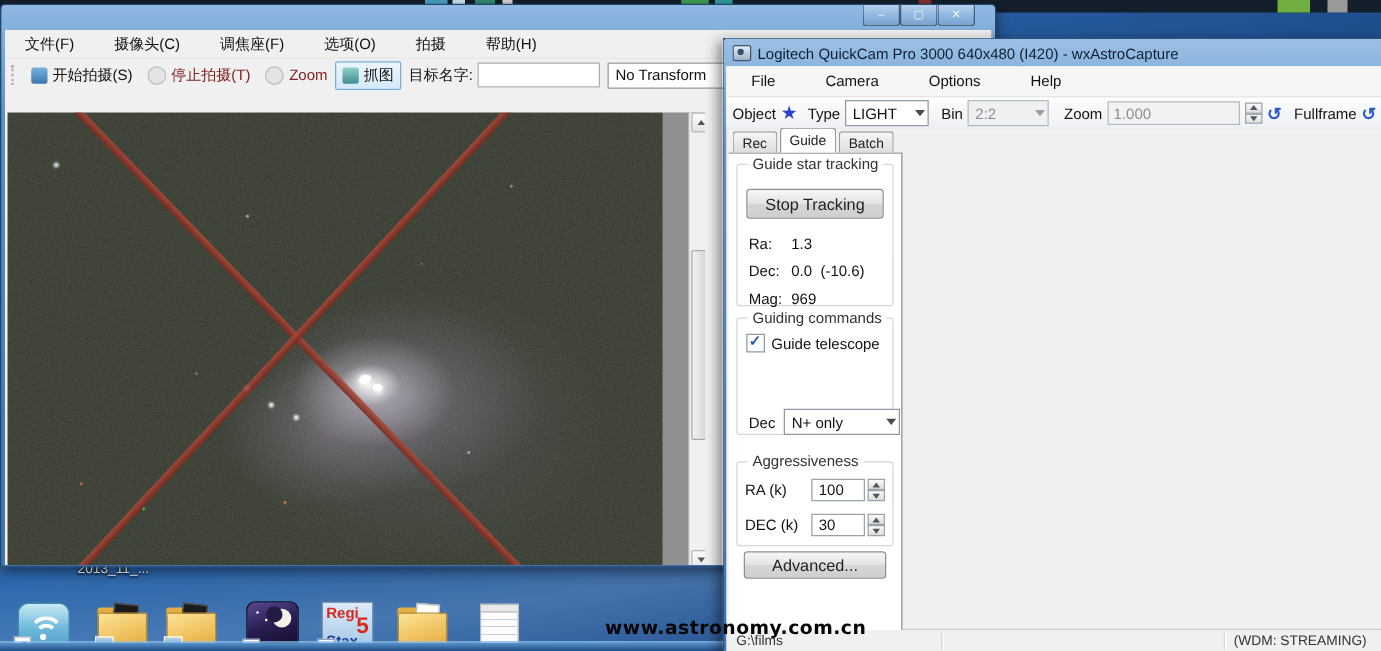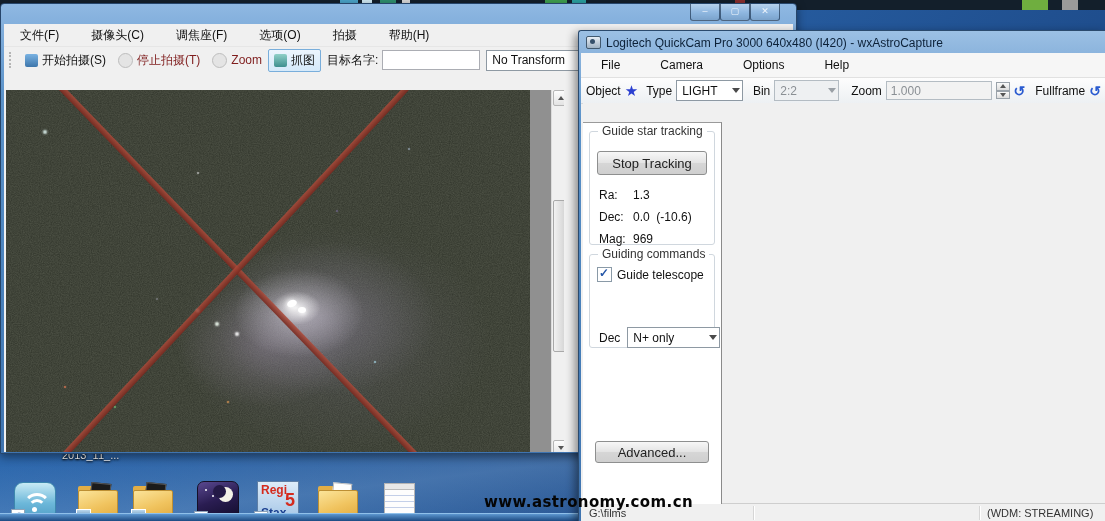--- a/index.html
+++ b/index.html
@@ -347,20 +347,25 @@
         <span class="spin" style="height:17px">
             <span class="up"></span>
             <span class="dn"></span>
           </span>
         <span class="undo">↺</span>
         <span style="margin-left:6px">Fullframe</span>
         <span class="undo">↺</span>
       </div>
 
       <div class="wx-main">
+        <div class="wx-tabs">
+          <div class="tab">Rec</div>
+          <div class="tab active">Guide</div>
+          <div class="tab">Batch</div>
+        </div>
 
         <div class="wx-panel">
 
           <div class="groupbox" style="left:6px;top:8px;width:124px;height:112px">
             <span class="grouplabel">Guide star tracking</span>
             <div class="btn7" style="position:absolute;left:7px;top:19px;width:108px;height:22px">Stop Tracking</div>
             <div class="row" style="left:9px;top:56px">
                 <span>Ra:</span>
               </div>
             <div class="row" style="left:43px;top:56px">
@@ -388,20 +393,39 @@
             </div>
             <div class="row" style="left:9px;top:72px;gap:7px">
               <span>Dec</span>
               <span class="combo" style="width:84px">
                 <span>N+ only</span>
                   <span class="arr"></span>
               </span>
             </div>
           </div>
 
+          <div class="groupbox" style="left:6px;top:246px;width:124px;height:66px">
+            <span class="grouplabel">Aggressiveness</span>
+            <div class="row" style="left:6px;top:13px;width:112px">
+              <span style="flex:1">RA (k)</span>
+              <span style="width:36px;height:16px;border:1px solid #9aa2aa;background:#fff;padding-left:5px;display:flex;align-items:center">100</span>
+              <span class="spin" style="margin-left:2px">
+                  <span class="up"></span>
+                  <span class="dn"></span>
+                </span>
+            </div>
+            <div class="row" style="left:6px;top:41px;width:112px">
+              <span style="flex:1">DEC (k)</span>
+              <span style="width:36px;height:16px;border:1px solid #9aa2aa;background:#fff;padding-left:5px;display:flex;align-items:center">30</span>
+              <span class="spin" style="margin-left:2px">
+                  <span class="up"></span>
+                  <span class="dn"></span>
+                </span>
+            </div>
+          </div>
           <div class="btn7" style="position:absolute;left:12px;top:318px;width:112px;height:20px">Advanced...</div>
         </div>
 
       </div>
 
       <div class="wx-status">
         <span style="position:absolute;left:6px;top:3px">G:\films</span>
         <span class="sep" style="left:170px"></span>
         <span class="sep" style="left:396px"></span>
         <span style="position:absolute;left:404px;top:3px">(WDM: STREAMING)</span>

